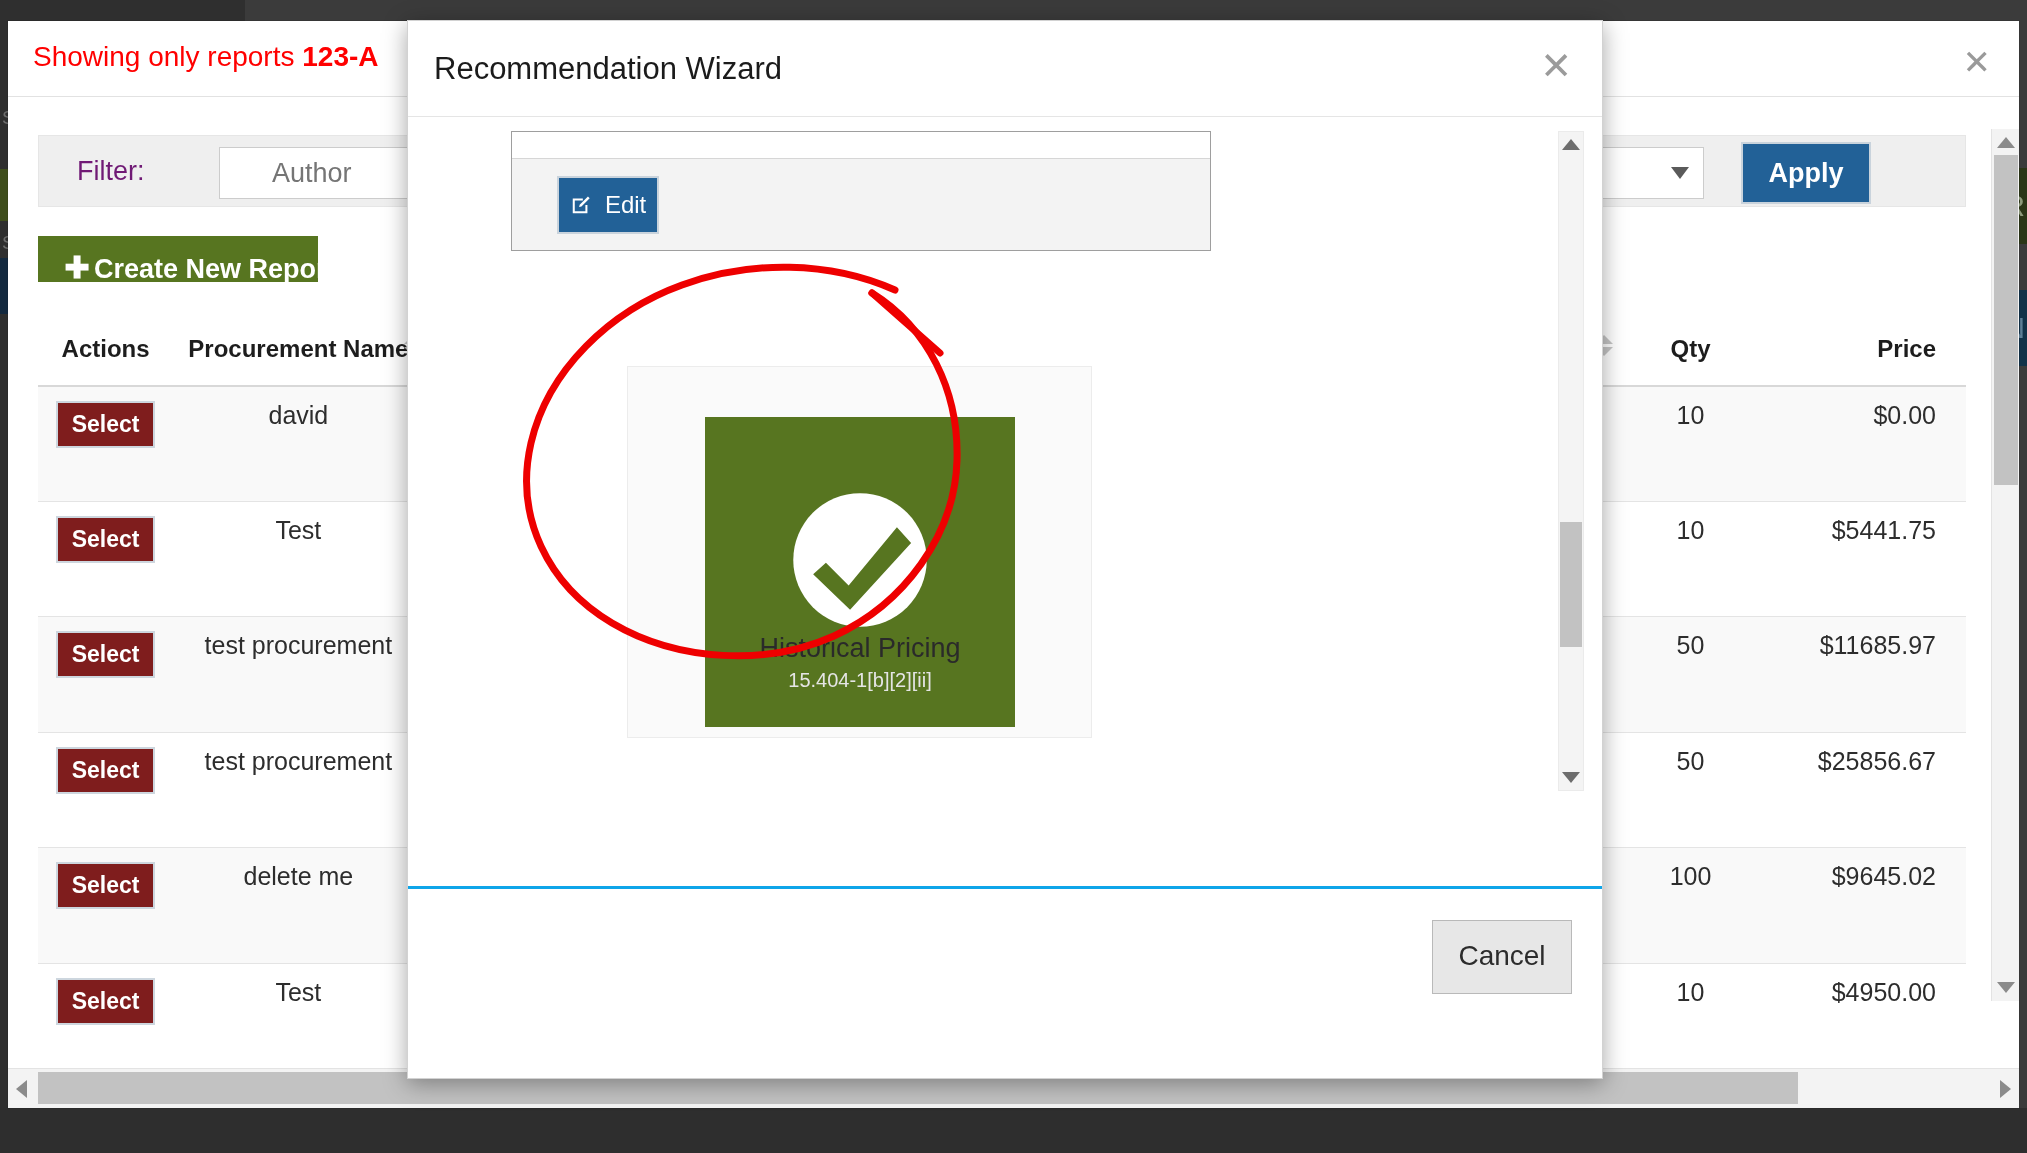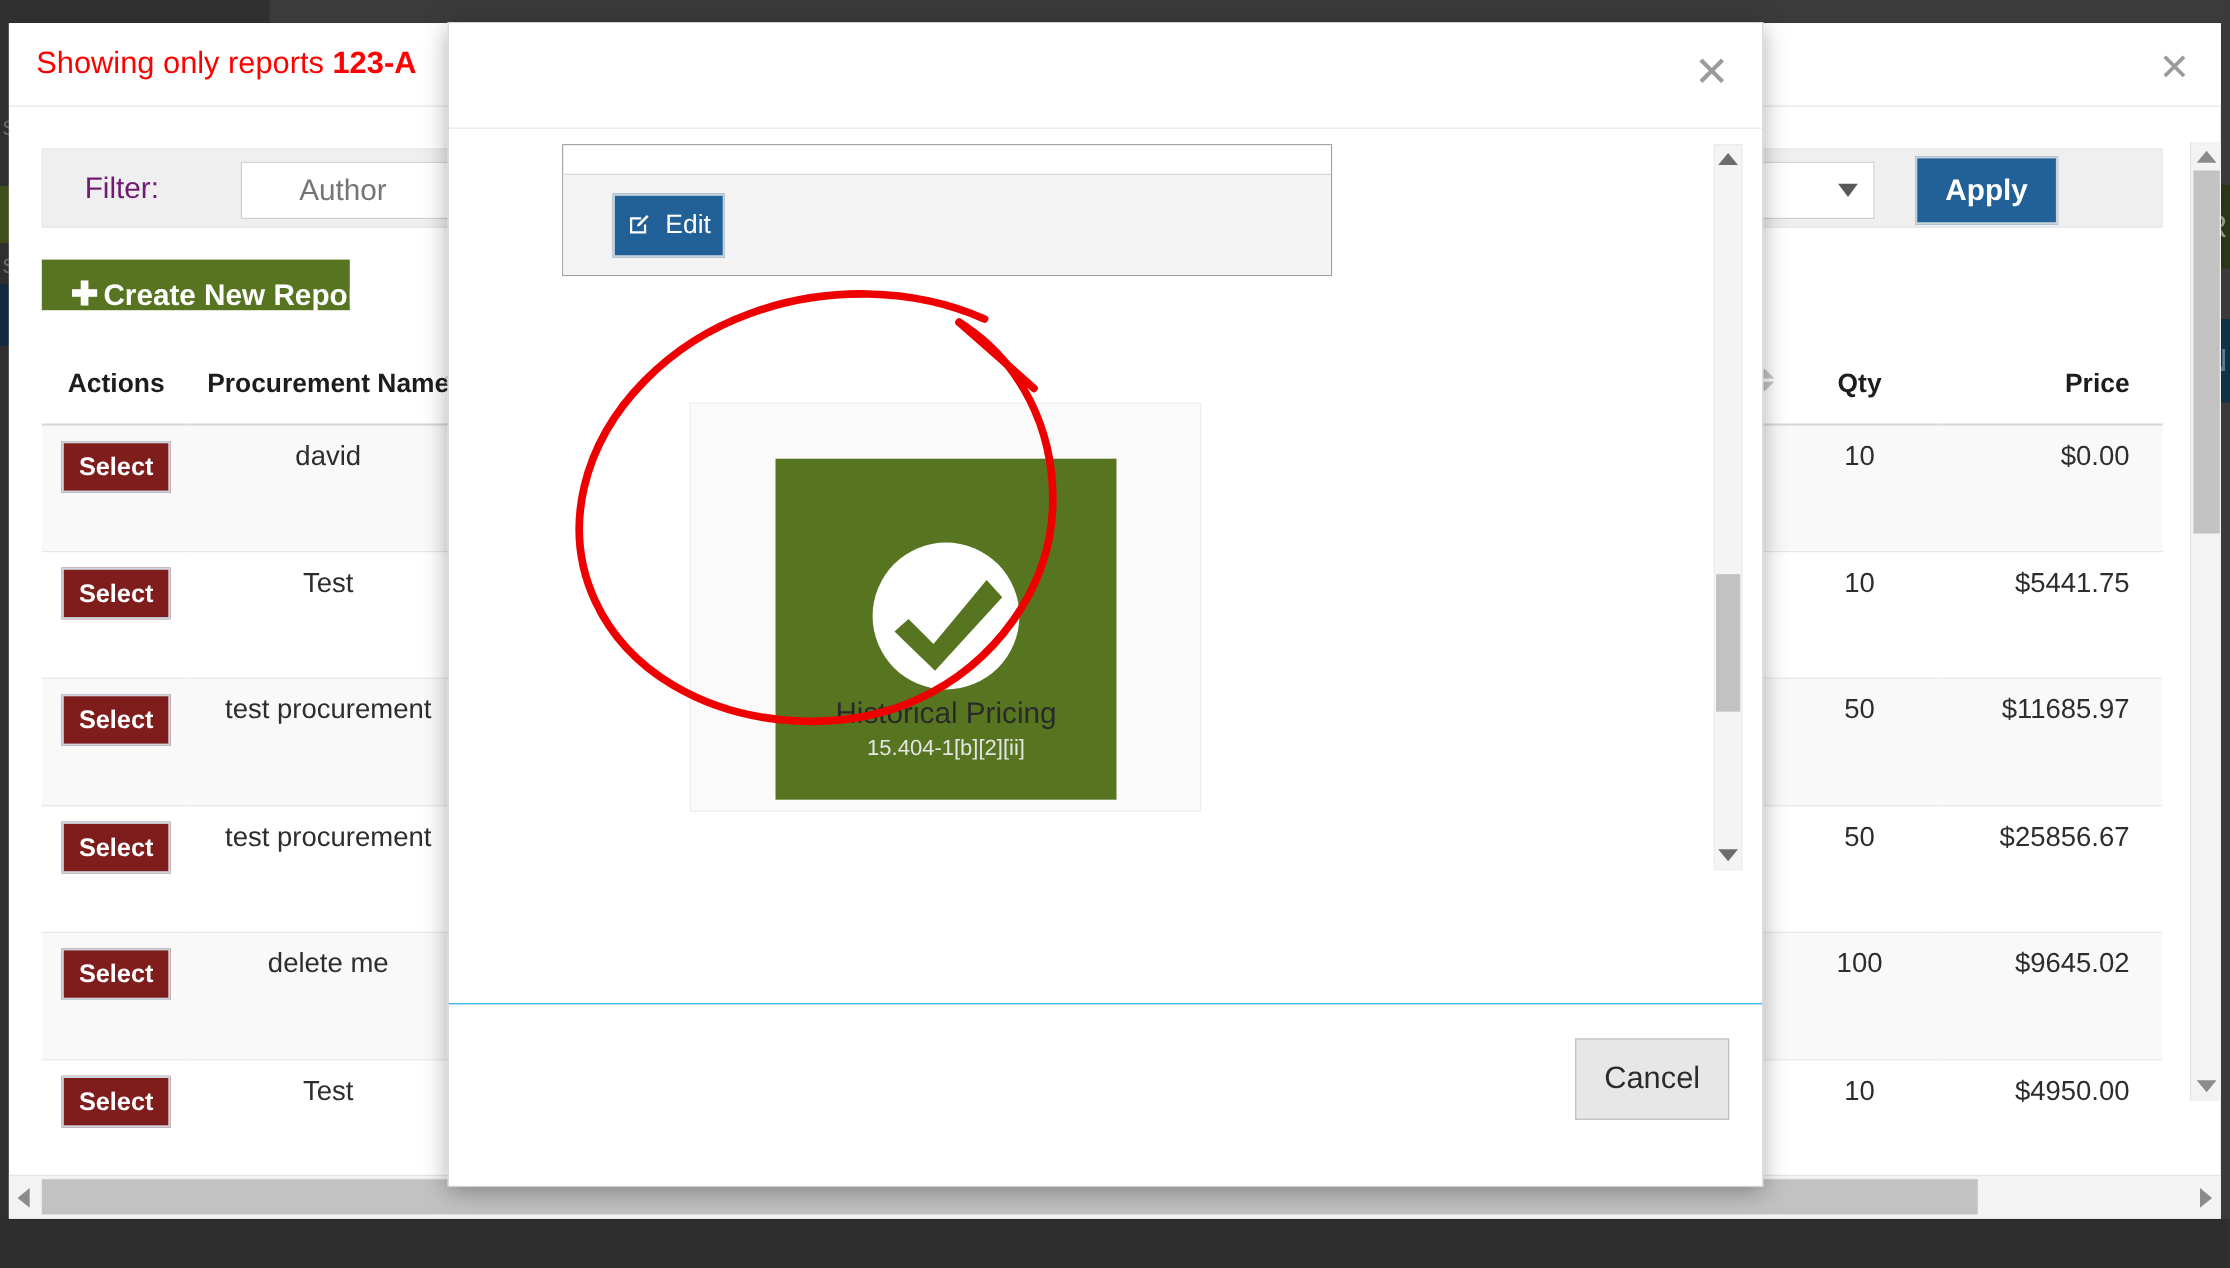--- a/index.html
+++ b/index.html
@@ -319,22 +319,22 @@
     bottom: 7px;
     border-left: 9px solid transparent; border-right: 9px solid transparent;
     border-top: 11px solid #6d6d6d;
   }
   #modal-scroll-thumb {
     position: absolute; left: 1px; top: 390px;
     width: 22px; height: 125px; background: #c2c2c2;
   }
 
   #modal-footer {
-    position: absolute; left: 0; bottom: 0; width: 100%; height: 166px;
-    border-top: 1px solid #0ea5e9;
+    position: absolute; left: 0; bottom: 0; width: 100%; height: 192px;
+    border-top: 3px solid #0ea5e9;
     margin-top: 28px;
   }
   #cancel-button {
     position: absolute; right: 30px; top: 31px;
     width: 140px; height: 74px;
     background: #e7e7e7; border: 1px solid #b9b9b9;
     font-size: 28px; color: #2c2c2c;
     line-height: 70px; text-align: center; cursor: pointer;
   }
 
@@ -464,20 +464,21 @@
   <div id="app-hscroll">
     <div class="arrow-l"></div>
     <div id="app-hscroll-thumb"></div>
     <div class="arrow-r"></div>
   </div>
 </div>
 
 <div id="modal">
 
   <div id="modal-header">
+    <div id="modal-title">Recommendation Wizard</div>
     <div id="modal-close">✕</div>
   </div>
 
   <div id="modal-body">
 
     <div id="wizard-panel">
       <div id="wizard-panel-footer">
         <div id="edit-button">
           <span id="edit-icon">
             <svg width="22" height="22" viewBox="0 0 24 24" style="vertical-align:-3px">

